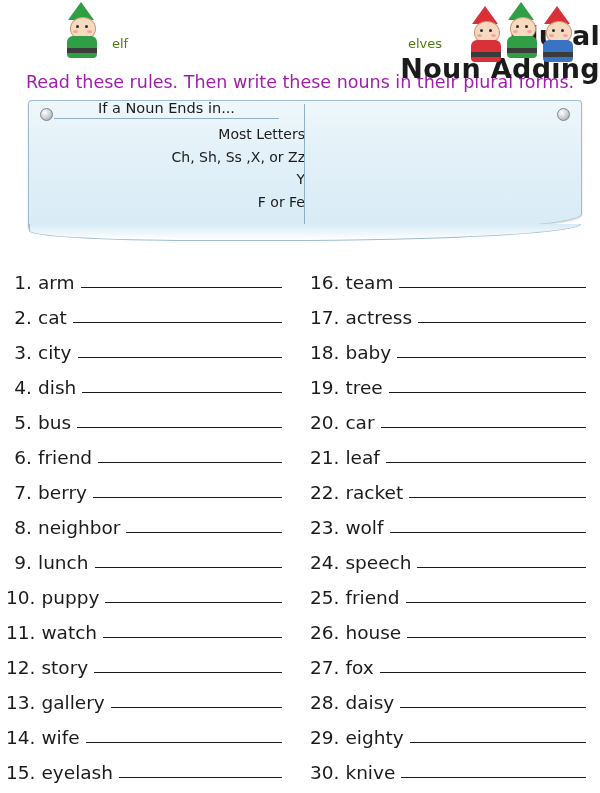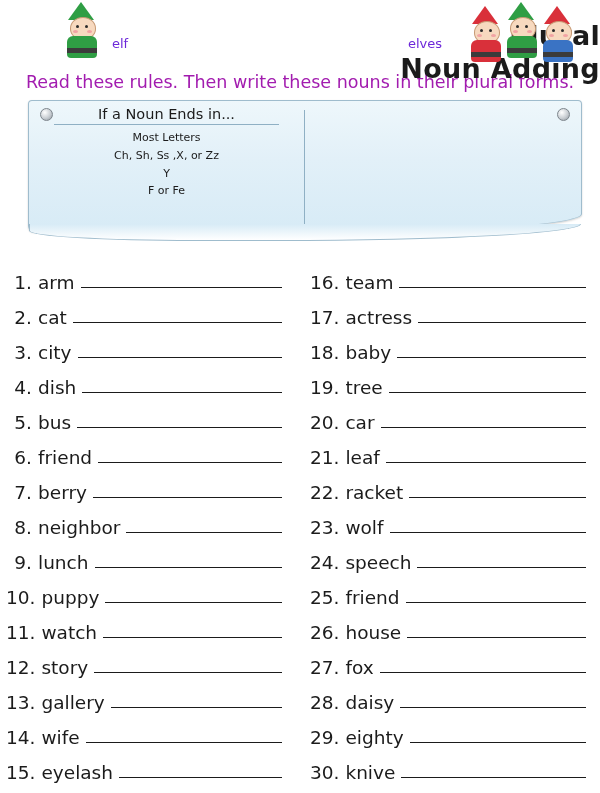--- a/index.html
+++ b/index.html
@@ -46,21 +46,21 @@
   .elf-right-group {
     position: absolute;
     left: 466px;
     top: 2px;
     width: 118px;
     height: 62px;
   }
   .elf-label {
     position: absolute;
     font-size: 13px;
-    color: #6d28d9;
+    color: #4d7c0f;
     font-family: "DejaVu Sans", sans-serif;
   }
   .elf-label.left { left: 112px; top: 36px; }
   .elf-label.right { left: 408px; top: 36px; }
 
   
   .elf {
     position: absolute;
     width: 40px;
     height: 58px;
@@ -161,41 +161,42 @@
     z-index: 3;
   }
   .brad.l { left: 12px; }
   .brad.r { right: 12px; }
   .banner-table {
     position: absolute;
     inset: 0;
     z-index: 2;
     display: grid;
     grid-template-columns: 1fr 1fr;
-    padding-top: 6px;
+    padding-top: 0;
   }
   .bcol { position: relative; text-align: center; }
   .bcol.left::after {
     content: "";
     position: absolute;
     right: 0; top: 4px; bottom: 8px;
     width: 1px;
     background: #8fb0c4;
   }
   .bhead {
     font-size: 14.5px;
     color: #1b1b1b;
     padding-bottom: 2px;
     border-bottom: 1px solid #8fb0c4;
     margin: 0 26px 4px 26px;
   }
   .brow {
-    font-size: 11px;
+    font-size: 14px;
     color: #1b1b1b;
     line-height: 1.62;
+    text-align: right;
   }
 
   
   .list {
     position: absolute;
     top: 258px;
     left: 0;
     right: 0;
     display: grid;
     grid-template-columns: 300px 300px;

